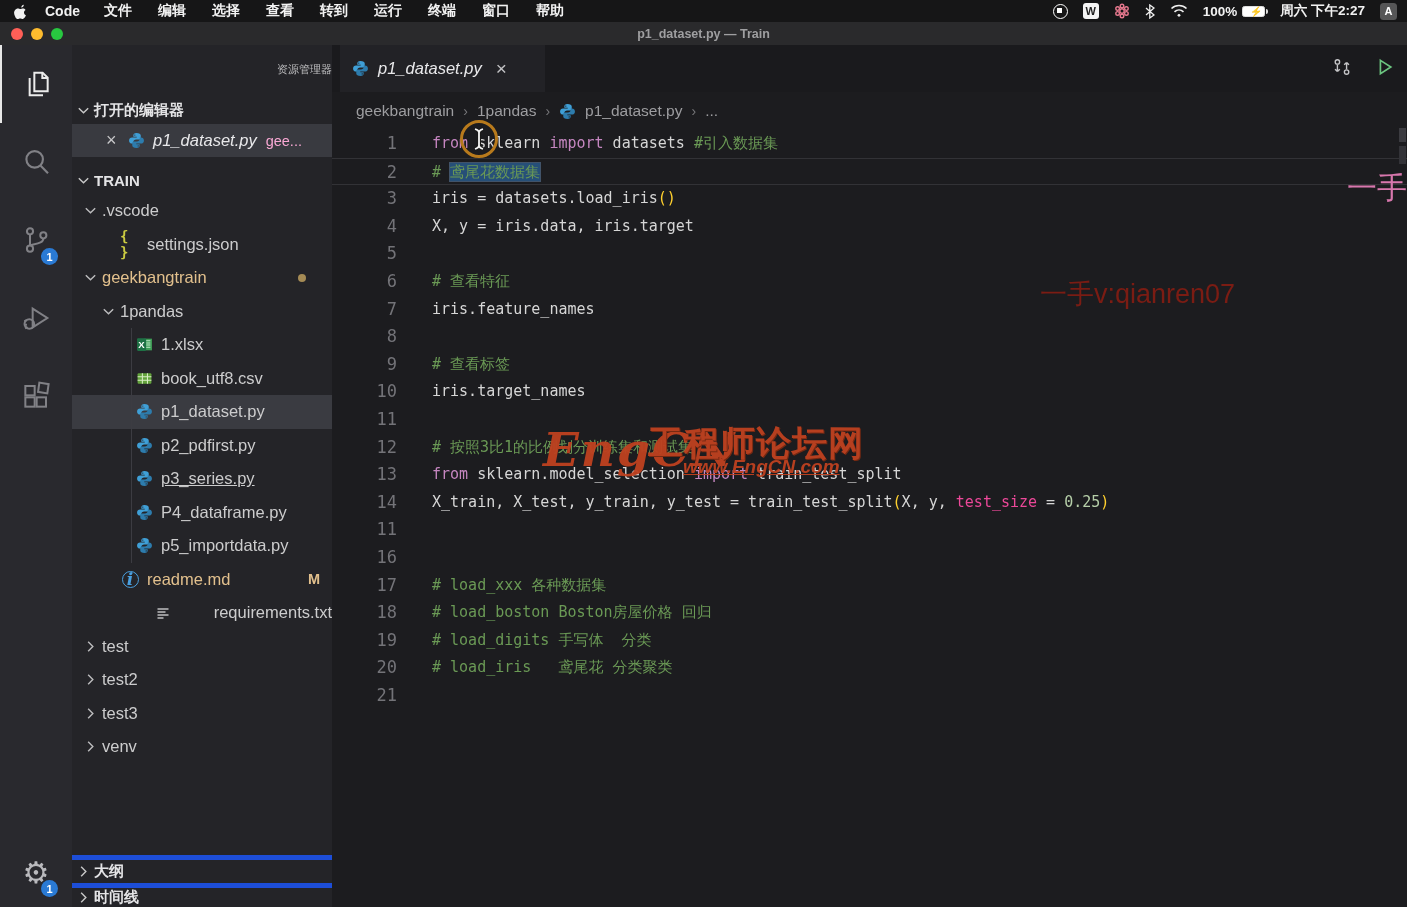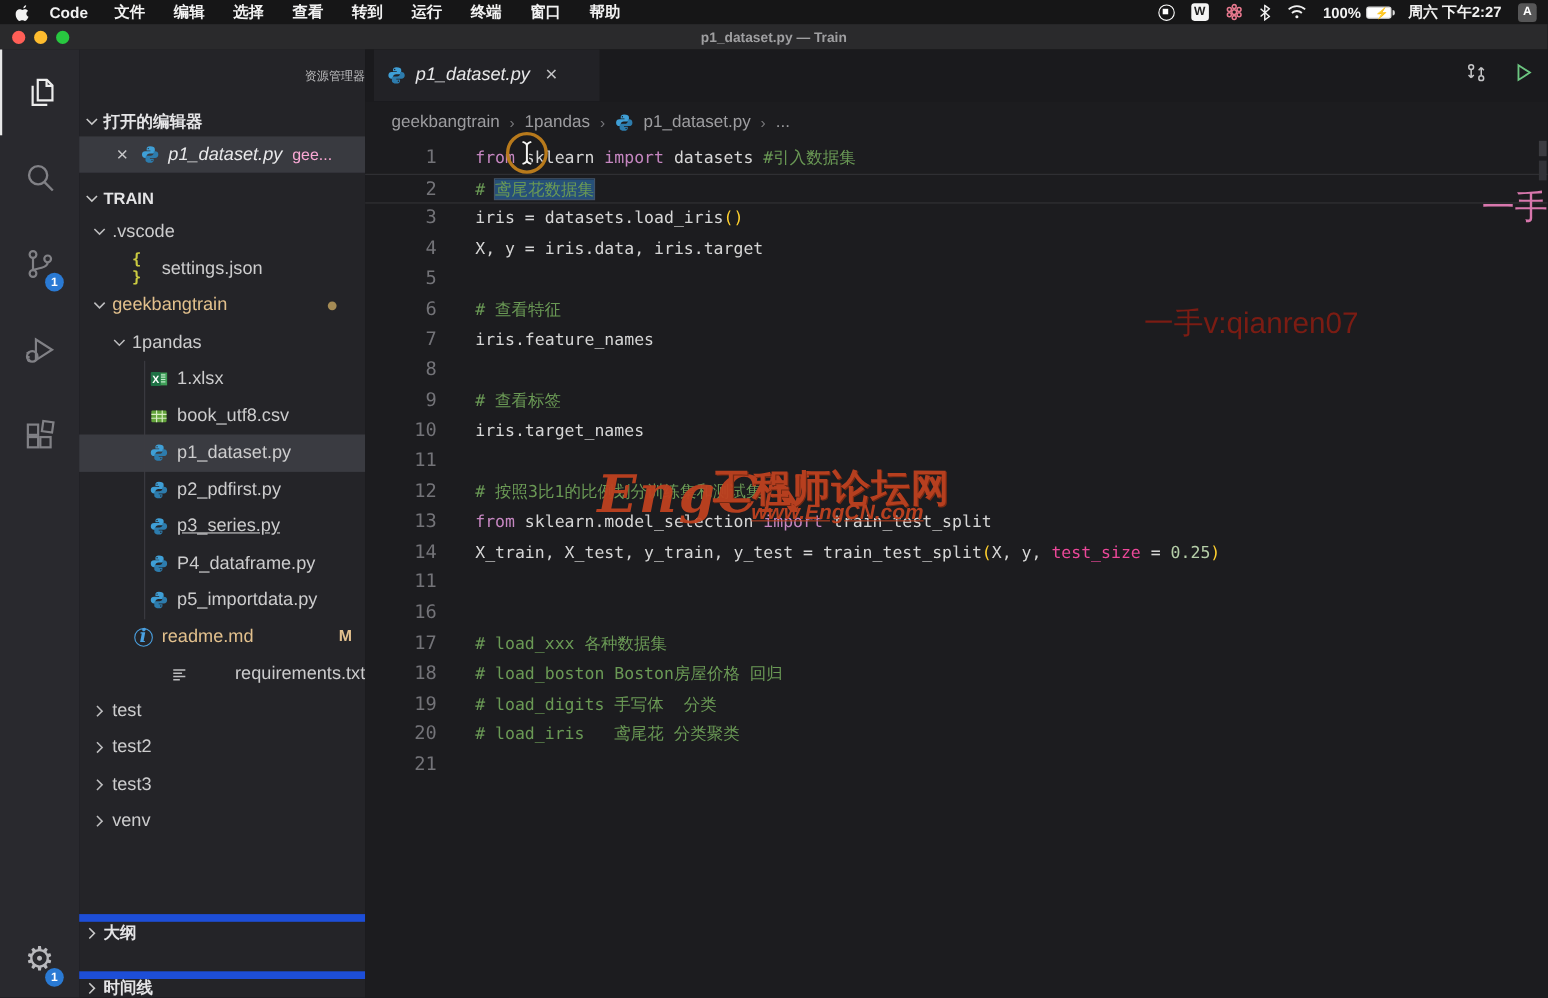--- a/index.html
+++ b/index.html
@@ -62,21 +62,21 @@
   .tree-item { height:33.5px; display:flex; align-items:center; font-size:16.5px; color:#cccccd; position:relative; }
   .tree-item.selected { background:#3a3b41; }
   .tree-item .chev { width:20px; display:flex; justify-content:center; margin-right:2px; }
   .tree-item .fico { width:20px; display:flex; justify-content:center; margin-right:7px; }
   .tree-item .lbl { white-space:nowrap; }
   .tree-item.modified .lbl { color:#e2c08d; }
   .tree-item .dot { position:absolute; right:26px; top:13px; width:8px; height:8px; border-radius:50%; background:#a58b55; }
   .tree-item .mbadge { position:absolute; right:12px; color:#e2c08d; font-size:14.5px; font-weight:bold; }
   .indent-guide { position:absolute; width:1px; background:#3c3c42; left:59px; }
   .sb-bottom { position:absolute; left:0; bottom:0; width:260px; }
-  .sb-bottom .sb-sec-header { border-top:7px solid #1d4ed8; height:28px;margin-top:24px; }
+  .sb-bottom .sb-sec-header { border-top:5px solid #1d4ed8; height:28px; }
   .json-brace { color:#cbcb41; font-weight:bold; font-size:14px; font-family:"DejaVu Sans Mono",monospace; }
   .info-glyph { color:#4aa0e0; font-size:17px; font-weight:bold; border:1.6px solid #4aa0e0; border-radius:50%;
      width:17px; height:17px; line-height:14px; text-align:center; font-family:"DejaVu Serif",serif; font-style:italic; display:inline-block; }
 
   
   .editor { position:absolute; left:332px; top:45px; width:1075px; height:862px; background:#1c1c1f; }
   .tabstrip { position:relative; height:47px; background:#1a1a1d; display:flex; }
   .tab { margin-left:8px; width:205px; background:#222226; display:flex; align-items:center; padding:0 12px; }
   .tab .fico { margin-right:9px; display:flex; }
   .tab-name { font-style:italic; font-size:16.5px; color:#e9e9eb; }

